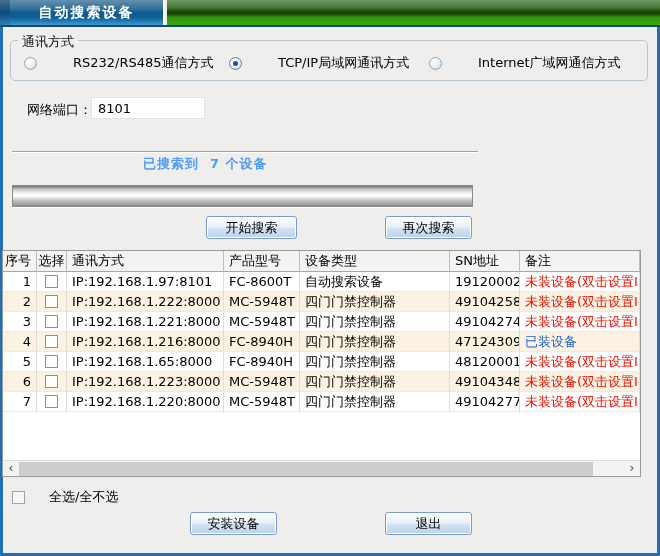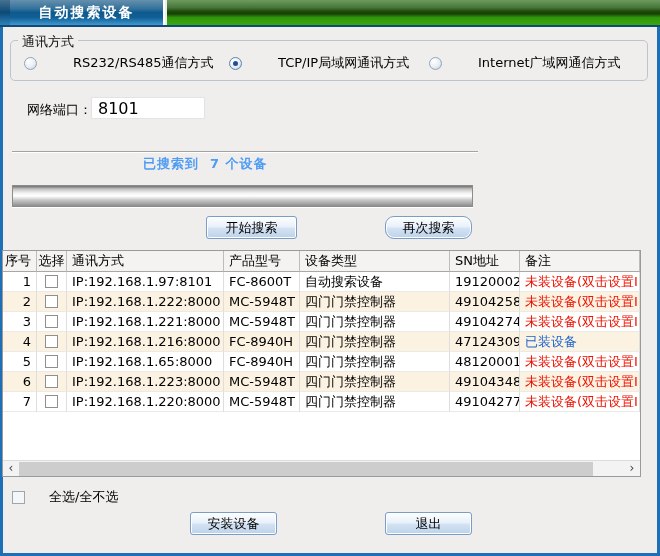--- a/index.html
+++ b/index.html
@@ -35,38 +35,38 @@
            background:radial-gradient(circle at 35% 30%,#ffffff 0%,#e9eef3 55%,#b9c6d2 100%);
            border:1px solid #8fa6bd; position:relative; }
   .radio.on { border-color:#5f82ad; }
   .radio.on::after { content:''; position:absolute; left:3px; top:3px; width:5px; height:5px;
                      border-radius:50%; background:#1c4f9e; }
   .radio-label { margin-left:6px; font-size:13px; color:#000; }
 
   
   .port-label { position:absolute; left:27px; top:101px; font-size:13px; color:#000; }
   .port-input { position:absolute; left:91px; top:97px; width:114px; height:22px;
-                border:1px solid #e3e3e3; background:#fff; font-size:16px; padding-left:6px;
+                border:1px solid #e3e3e3; background:#fff; font-size:13px; padding-left:6px;
                 font-family:"DejaVu Sans","Liberation Sans",sans-serif; outline:none; }
 
   
   .separator { position:absolute; left:12px; top:151px; width:466px; height:2px;
                border-top:1px solid #a3a3a3; border-bottom:1px solid #ffffff; }
   .result-text { position:absolute; left:143px; top:155px; font-size:13px; font-weight:bold;
                  color:#4e9cf4; white-space:pre; letter-spacing:1px; }
   .progressbar { position:absolute; left:12px; top:185px; width:461px; height:22px;
                  border:1px solid #8c8c8c; box-shadow:0 1px 0 #ffffff;
                  background:linear-gradient(180deg,#6f6f6f 0%,#c2c2c2 15%,#f2f2f2 35%,#ffffff 50%,#c8c8c8 70%,#8e8e8e 100%); }
   .btn { position:absolute; height:23px; border:1px solid #7a9cc9; border-radius:3px;
          background:linear-gradient(180deg,#fdfefe 0%,#e9f1fa 45%,#d2e2f3 55%,#bcd2ea 100%);
          box-shadow:inset 0 0 0 1px #ffffff;
          font-size:13px; color:#000; text-align:center; line-height:20px; cursor:pointer;
          font-family:Liberation Sans, sans-serif; }
   .btn-start { left:206px; top:216px; width:91px; }
-  .btn-again { left:385px; top:216px; width:87px;border-radius:9px; }
+  .btn-again { left:385px; top:216px; width:87px; }
 
   
   .grid { position:absolute; left:2px; top:250px; width:639px; height:227px;
           border:1px solid #9a9a9a; background:#ffffff; overflow:hidden; }
   .grid-header { display:flex; height:21px; }
   .gcell { overflow:hidden; white-space:nowrap; font-size:13px; padding-left:5px; flex:0 0 auto; }
   .ghead { background:#f4f3f1; border-right:1px solid #bdbdbd; border-bottom:1px solid #a8a8a8;
            line-height:20px; color:#000; }
   .grow { display:flex; height:20px; background:#ffffff; }
   .grow.alt { background:#fcf2e1; }

